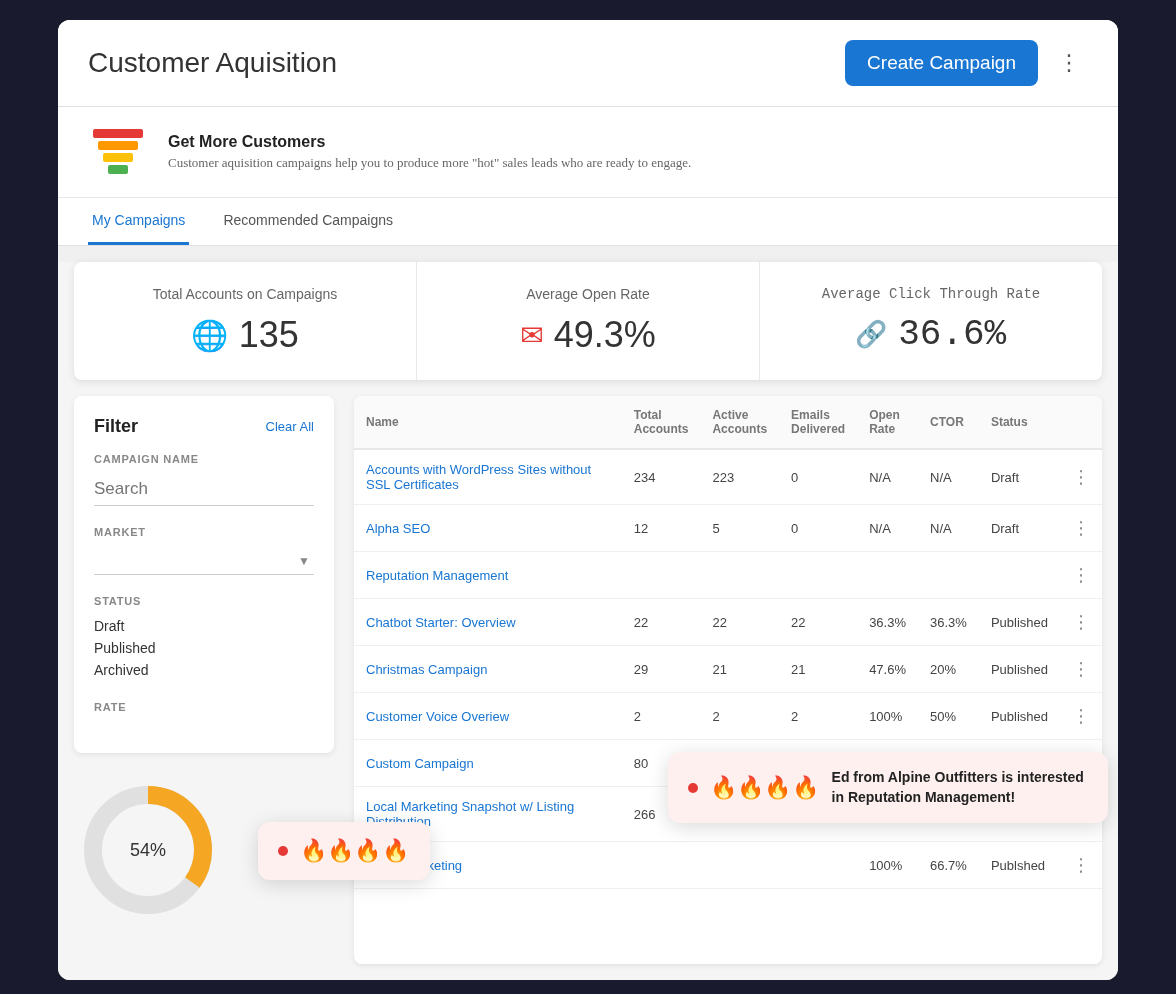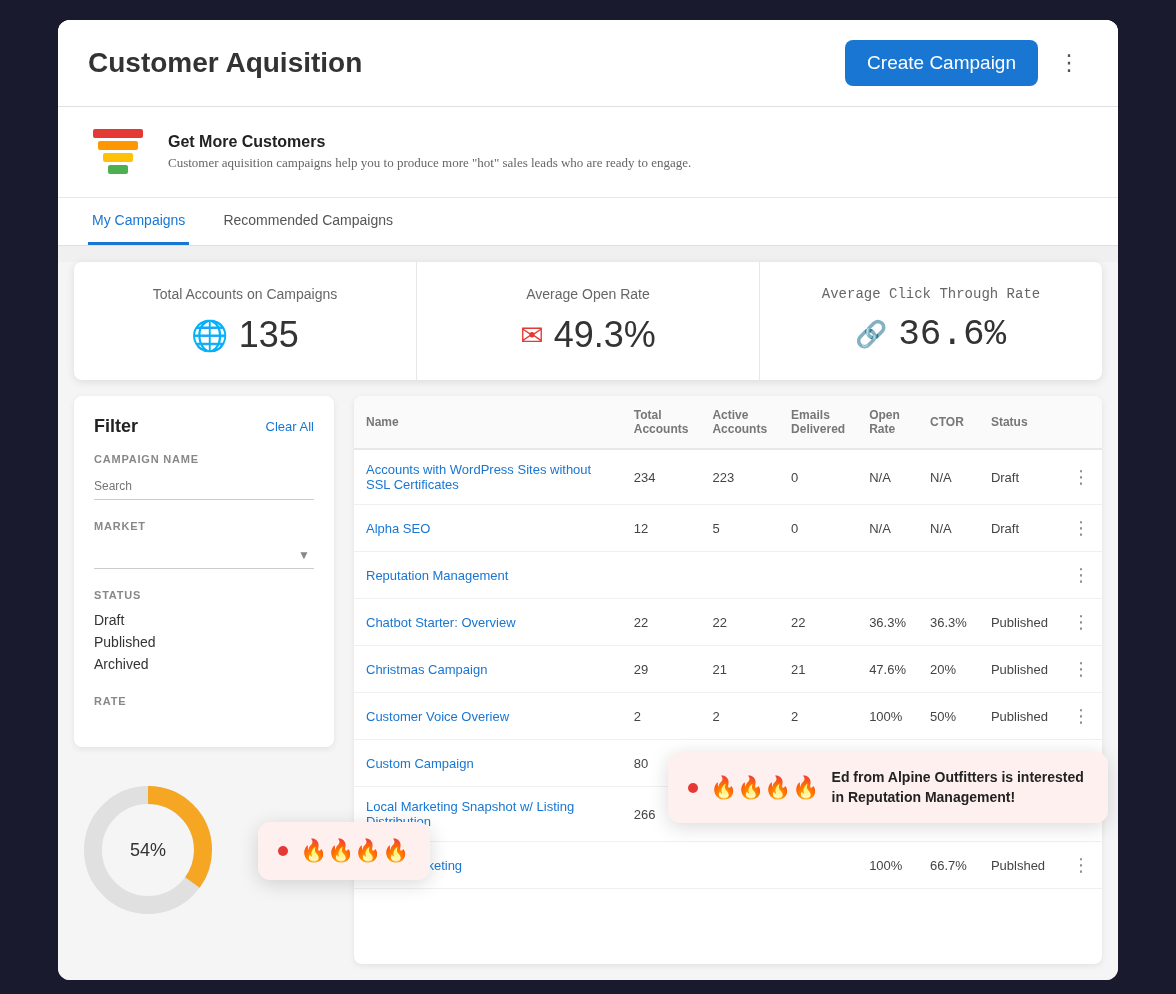--- a/index.html
+++ b/index.html
@@ -28,21 +28,21 @@
       background: white;
       padding: 20px 30px;
       display: flex;
       align-items: center;
       justify-content: space-between;
       border-bottom: 1px solid #e0e0e0;
     }
 
     .page-title {
       font-size: 28px;
-      font-weight: 700;
+      font-weight: 400;
       color: #333;
     }
 
     .header-actions {
       display: flex;
       align-items: center;
       gap: 12px;
     }
 
     .create-campaign-btn {
@@ -209,21 +209,21 @@
       color: #888;
       letter-spacing: 0.8px;
       margin-bottom: 8px;
     }
 
     .filter-input {
       width: 100%;
       border: none;
       border-bottom: 1px solid #ccc;
       padding: 6px 0;
-      font-size: 12px;
+      font-size: 17px;
       color: #0f766e;
       outline: none;
       background: none;
     }
 
     .filter-select {
       width: 100%;
       border: none;
       border-bottom: 1px solid #ccc;
       padding: 6px 0;

